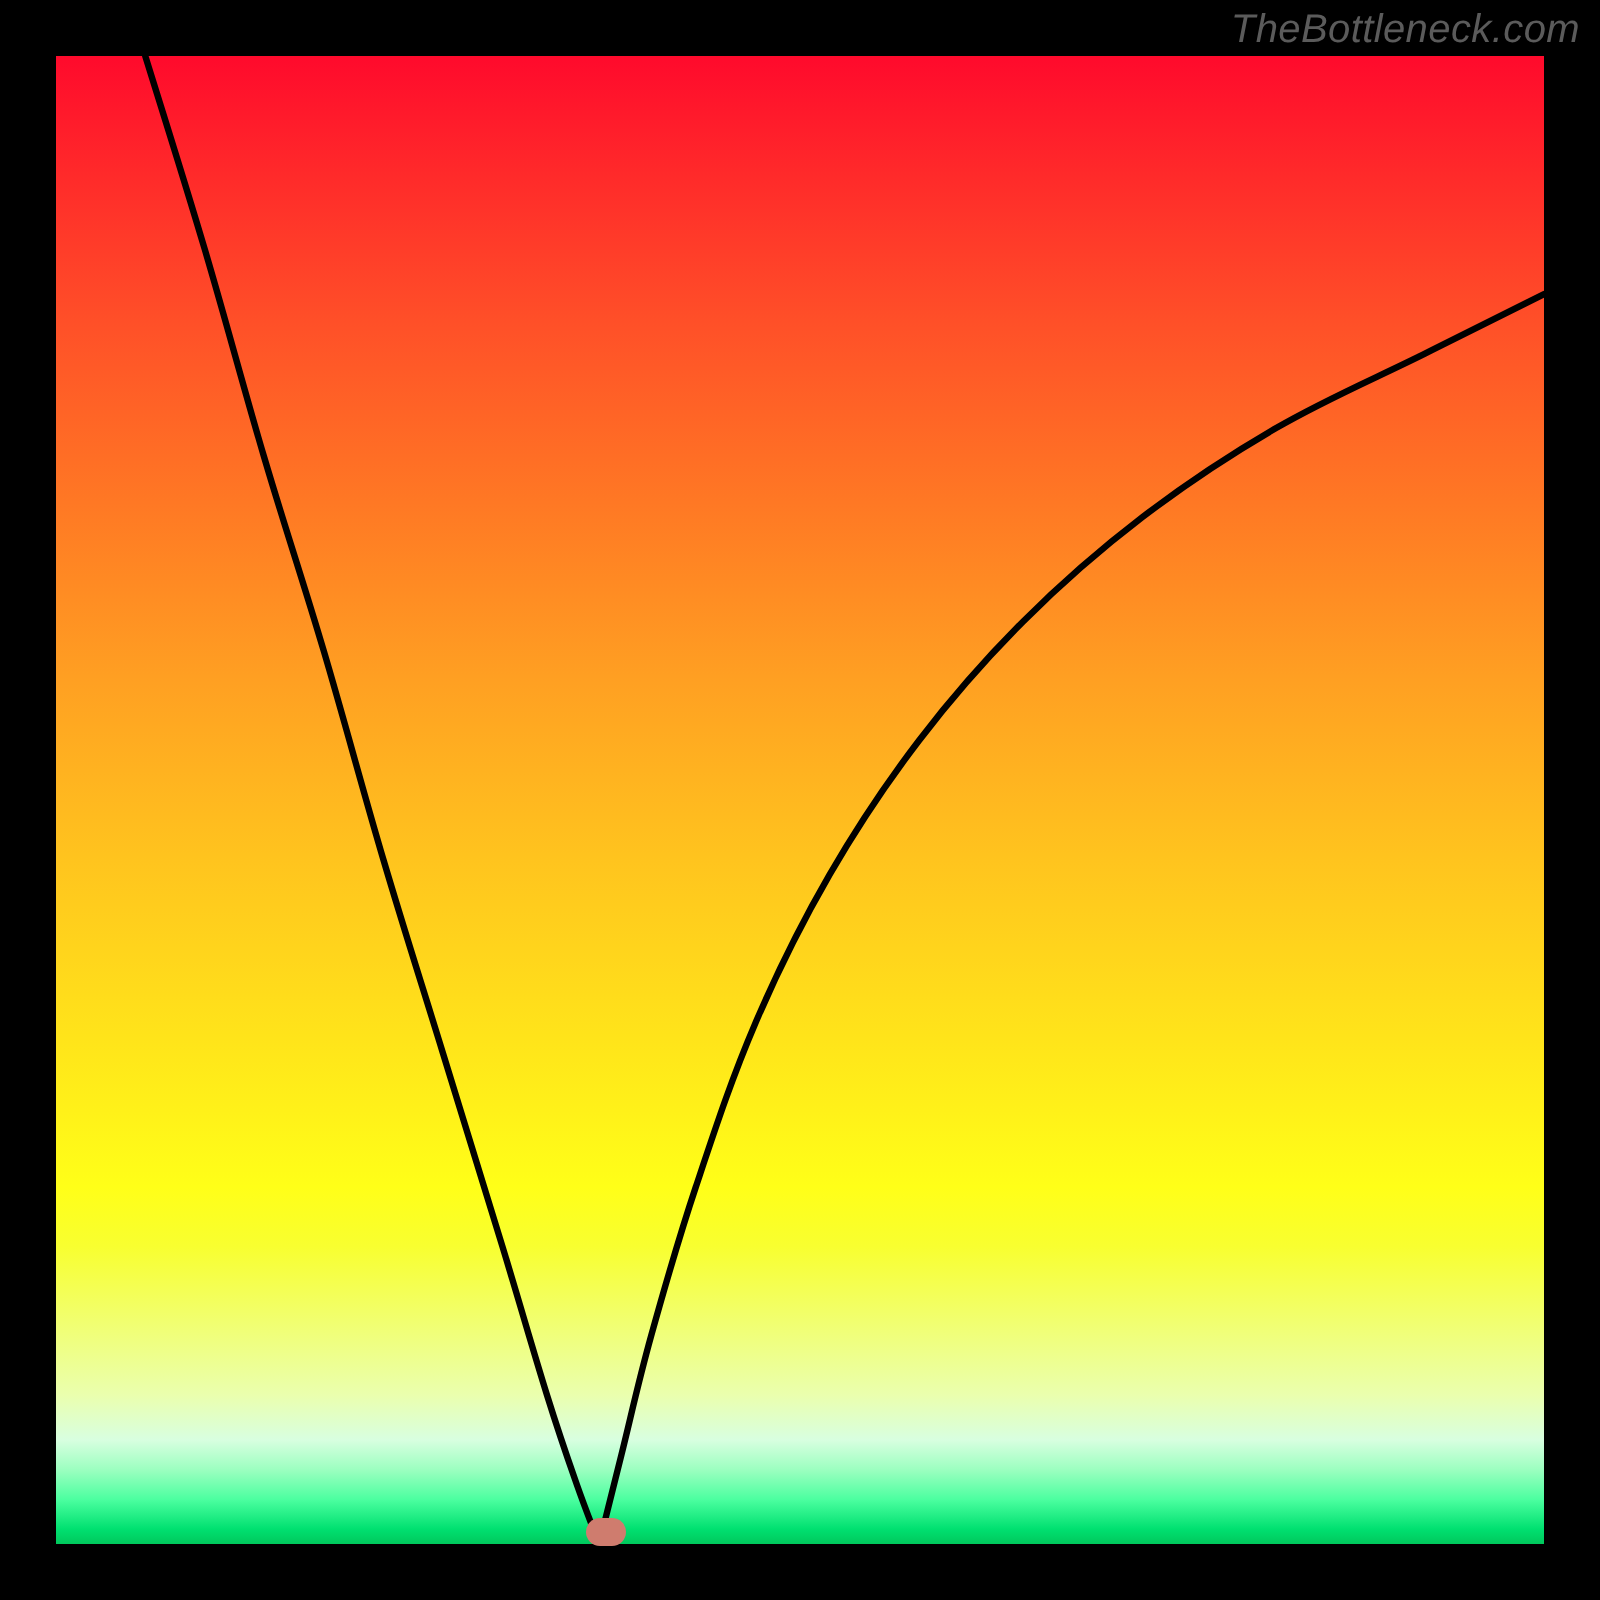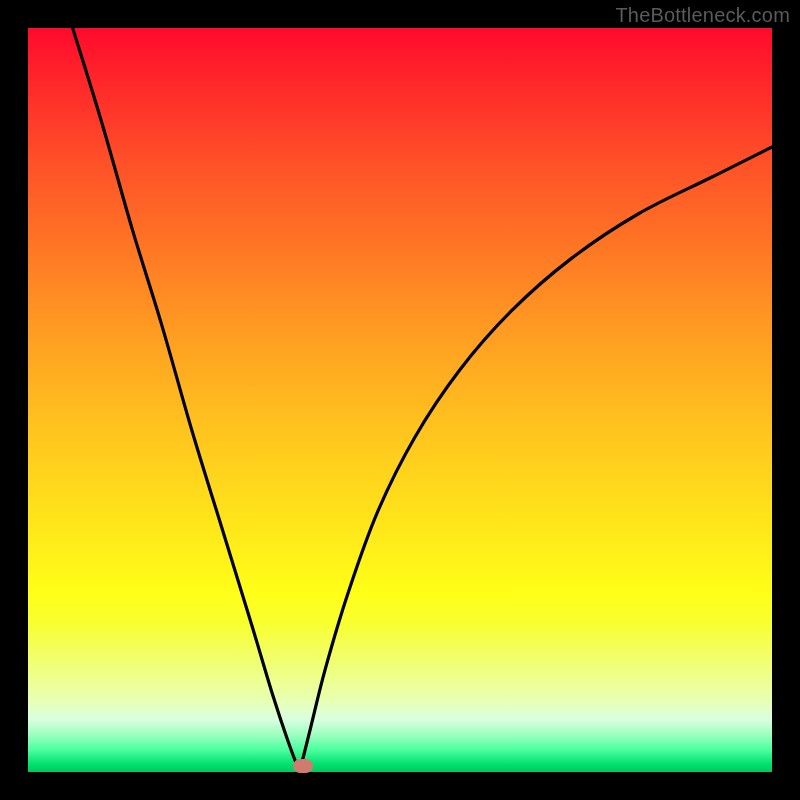--- a/index.html
+++ b/index.html
@@ -32,20 +32,21 @@
   }
 
   .watermark {
     position: absolute;
     top: 4px;
     right: 10px;
     font-size: 20px;
     font-weight: 500;
     color: #5b5b5b;
     letter-spacing: 0.2px;
+    font-style: italic;
   }
 
   .curve-svg {
     position: absolute;
     left: 28px;
     top: 28px;
     width: 744px;
     height: 744px;
     pointer-events: none;
   }

